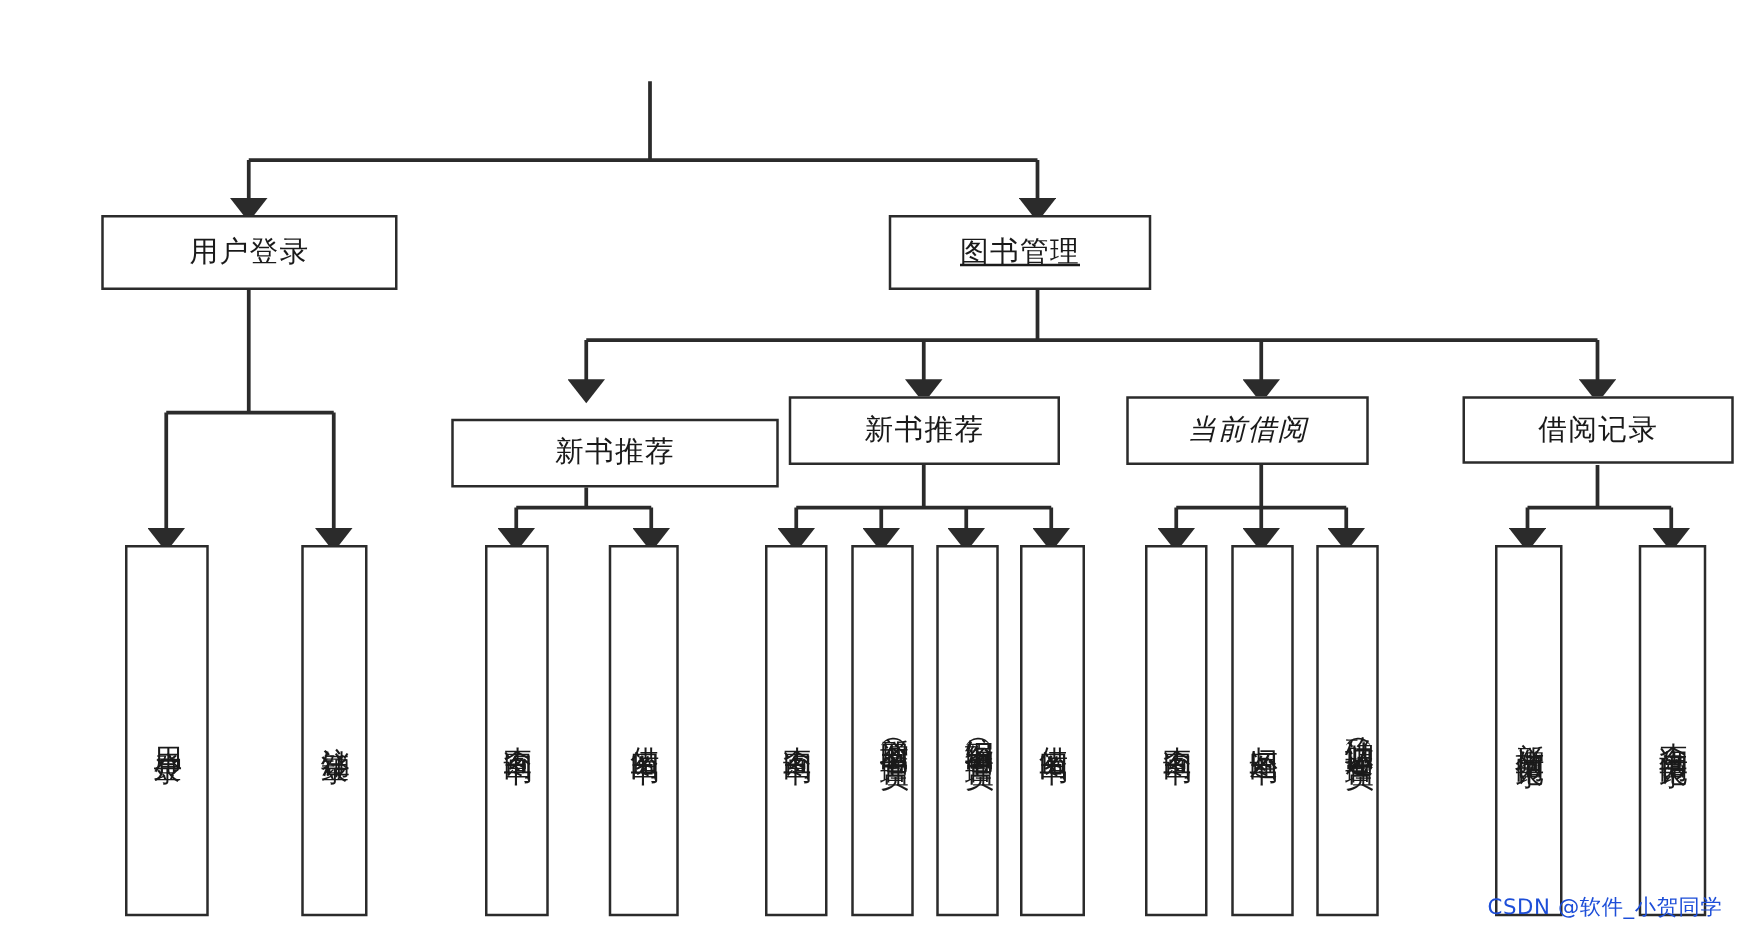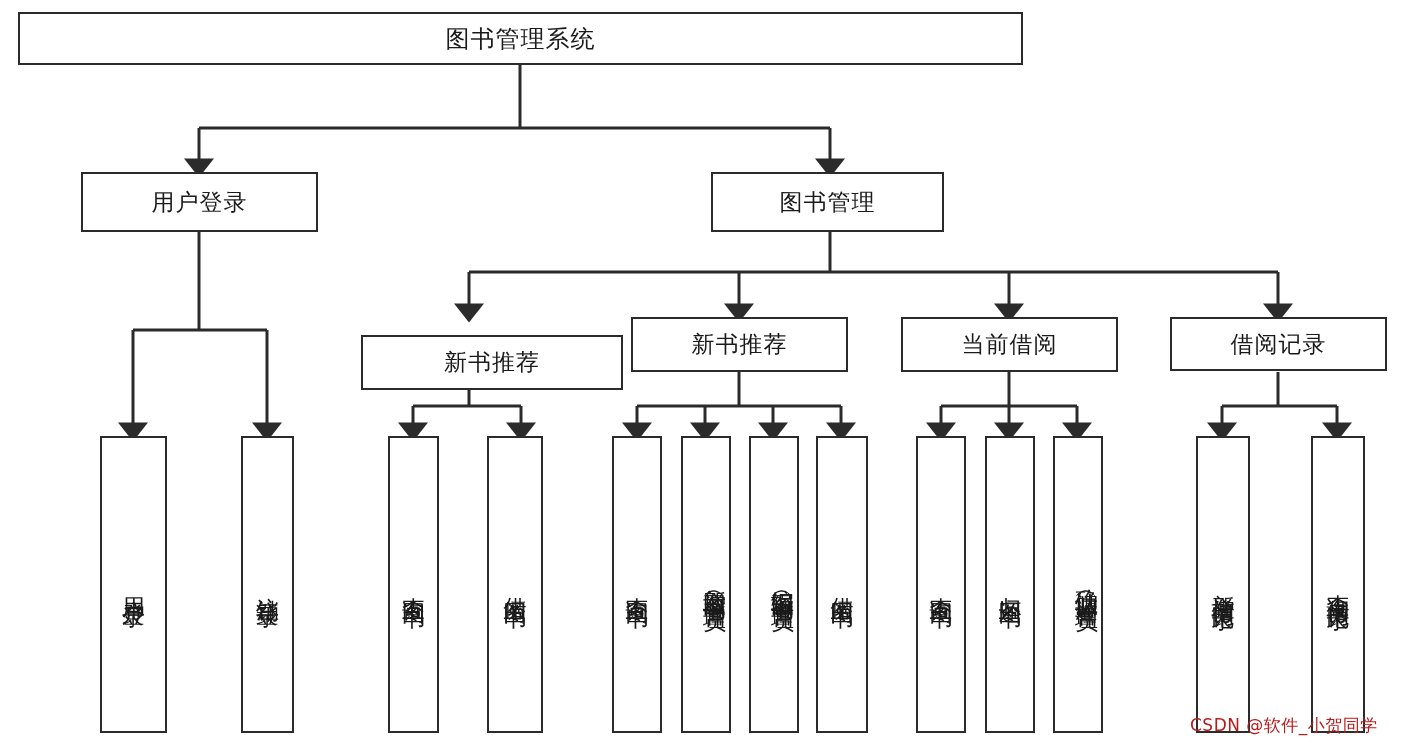--- a/index.html
+++ b/index.html
@@ -55,21 +55,21 @@
     justify-content: center;
   }
   .node.vertical.centered {
     align-items: center;
   }
   .watermark {
     position: absolute;
     left: 1190px;
     top: 714px;
     font-size: 17px;
-    color: #b91c1c;
+    color: #1d4ed8;
     white-space: nowrap;
     letter-spacing: 0.5px;
   }
 </style>
 </head>
 <body>
 
 <div id="diagram-root">
 
   <svg id="edges-layer" width="1405" height="747" viewBox="0 0 1405 747">
@@ -115,31 +115,30 @@
       <line x1="1009" y1="406" x2="1009" y2="432" marker-end="url(#arrowhead)"></line>
       <line x1="1077" y1="406" x2="1077" y2="432" marker-end="url(#arrowhead)"></line>
 
       <line x1="1278" y1="372" x2="1278" y2="406"></line>
       <line x1="1222" y1="406" x2="1337" y2="406"></line>
       <line x1="1222" y1="406" x2="1222" y2="432" marker-end="url(#arrowhead)"></line>
       <line x1="1337" y1="406" x2="1337" y2="432" marker-end="url(#arrowhead)"></line>
     </g>
   </svg>
 
-  <div class="node horizontal root" style="left:18px; top:12px; width:1005px; height:53px;">图书管理系统</div>
 
   <div class="node horizontal" style="left:81px; top:172px; width:237px; height:60px;">用户登录</div>
 
-  <div class="node horizontal" style="left:711px; top:172px; width:233px; height:60px;">图书管理</div>
+  <div class="node horizontal" style="left:711px; top:172px; width:210px; height:60px;text-decoration:underline;">图书管理</div>
 
   <div class="node horizontal" style="left:361px; top:335px; width:262px; height:55px;">新书推荐</div>
 
   <div class="node horizontal" style="left:631px; top:317px; width:217px; height:55px;">新书推荐</div>
 
-  <div class="node horizontal" style="left:901px; top:317px; width:217px; height:55px;">当前借阅</div>
+  <div class="node horizontal" style="left:901px; top:317px; width:194px; height:55px;font-style:italic;">当前借阅</div>
 
   <div class="node horizontal" style="left:1170px; top:317px; width:217px; height:54px;">借阅记录</div>
 
   <div class="node vertical centered" style="left:100px; top:436px; width:67px; height:297px;">用户登录</div>
 
   <div class="node vertical centered" style="left:241px; top:436px; width:53px; height:297px;">注销登录</div>
 
   <div class="node vertical centered" style="left:388px; top:436px; width:51px; height:297px;">查询图书</div>
 
   <div class="node vertical centered" style="left:487px; top:436px; width:56px; height:297px;">借阅图书</div>

